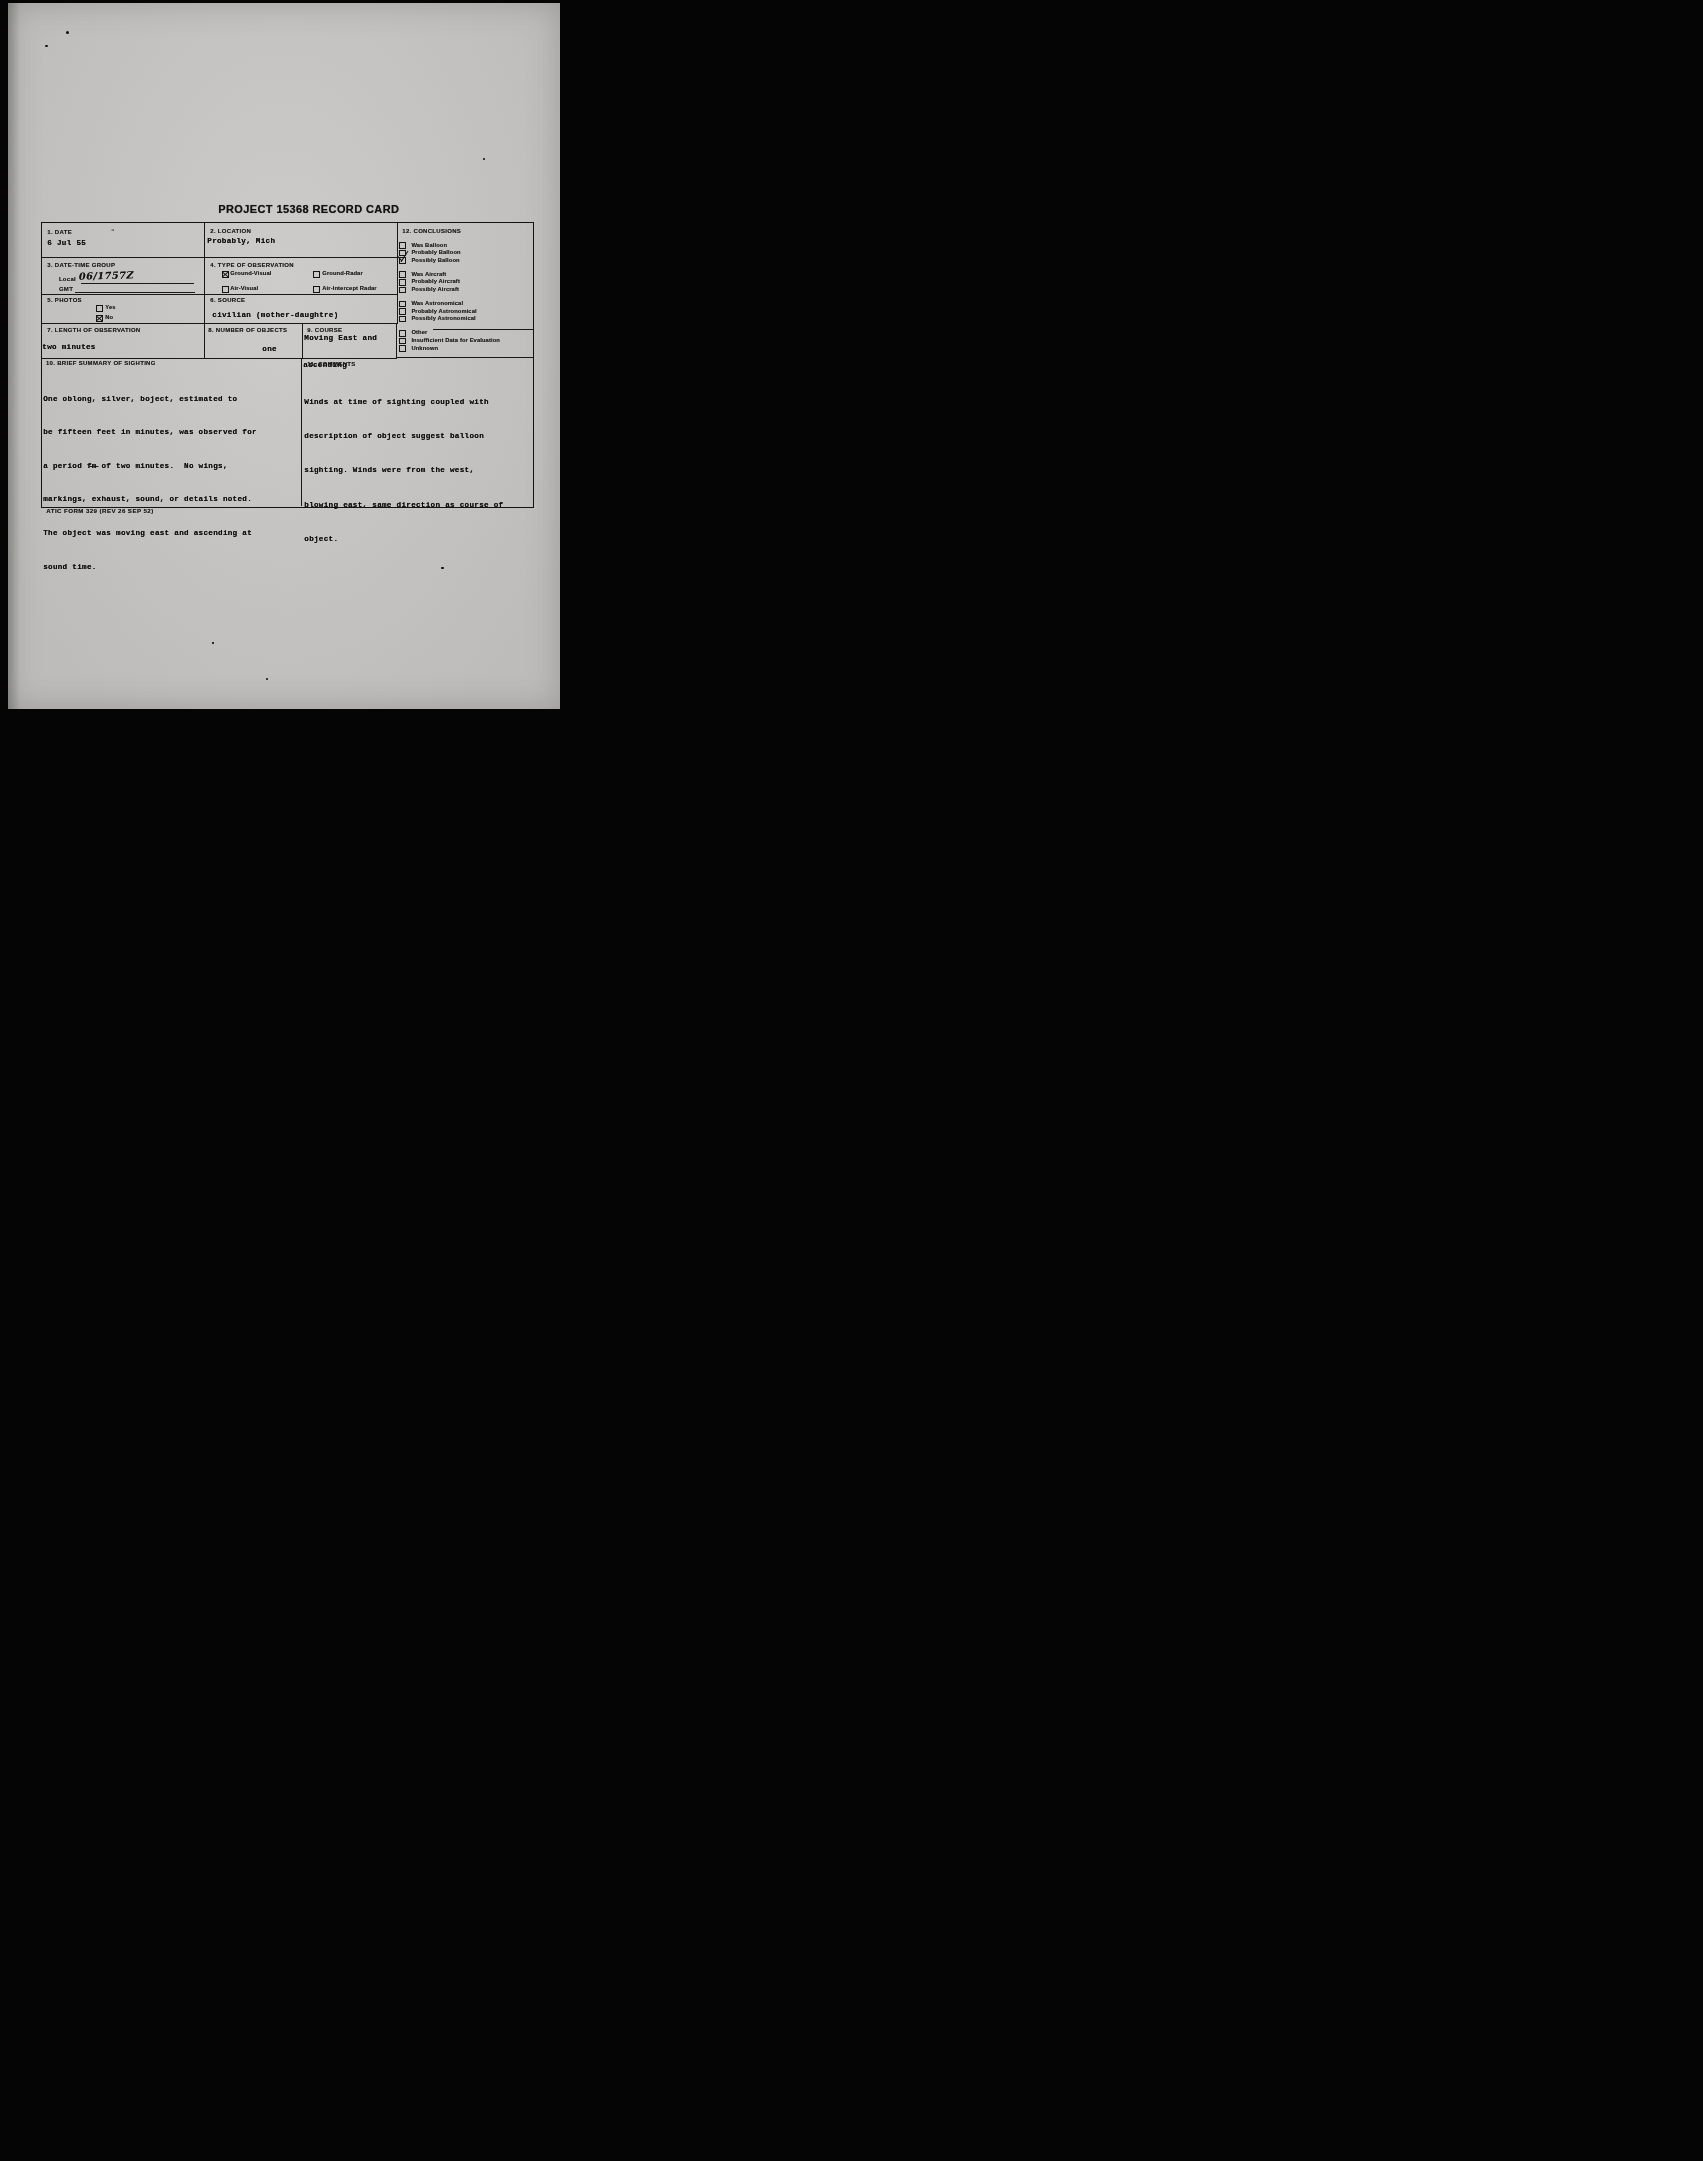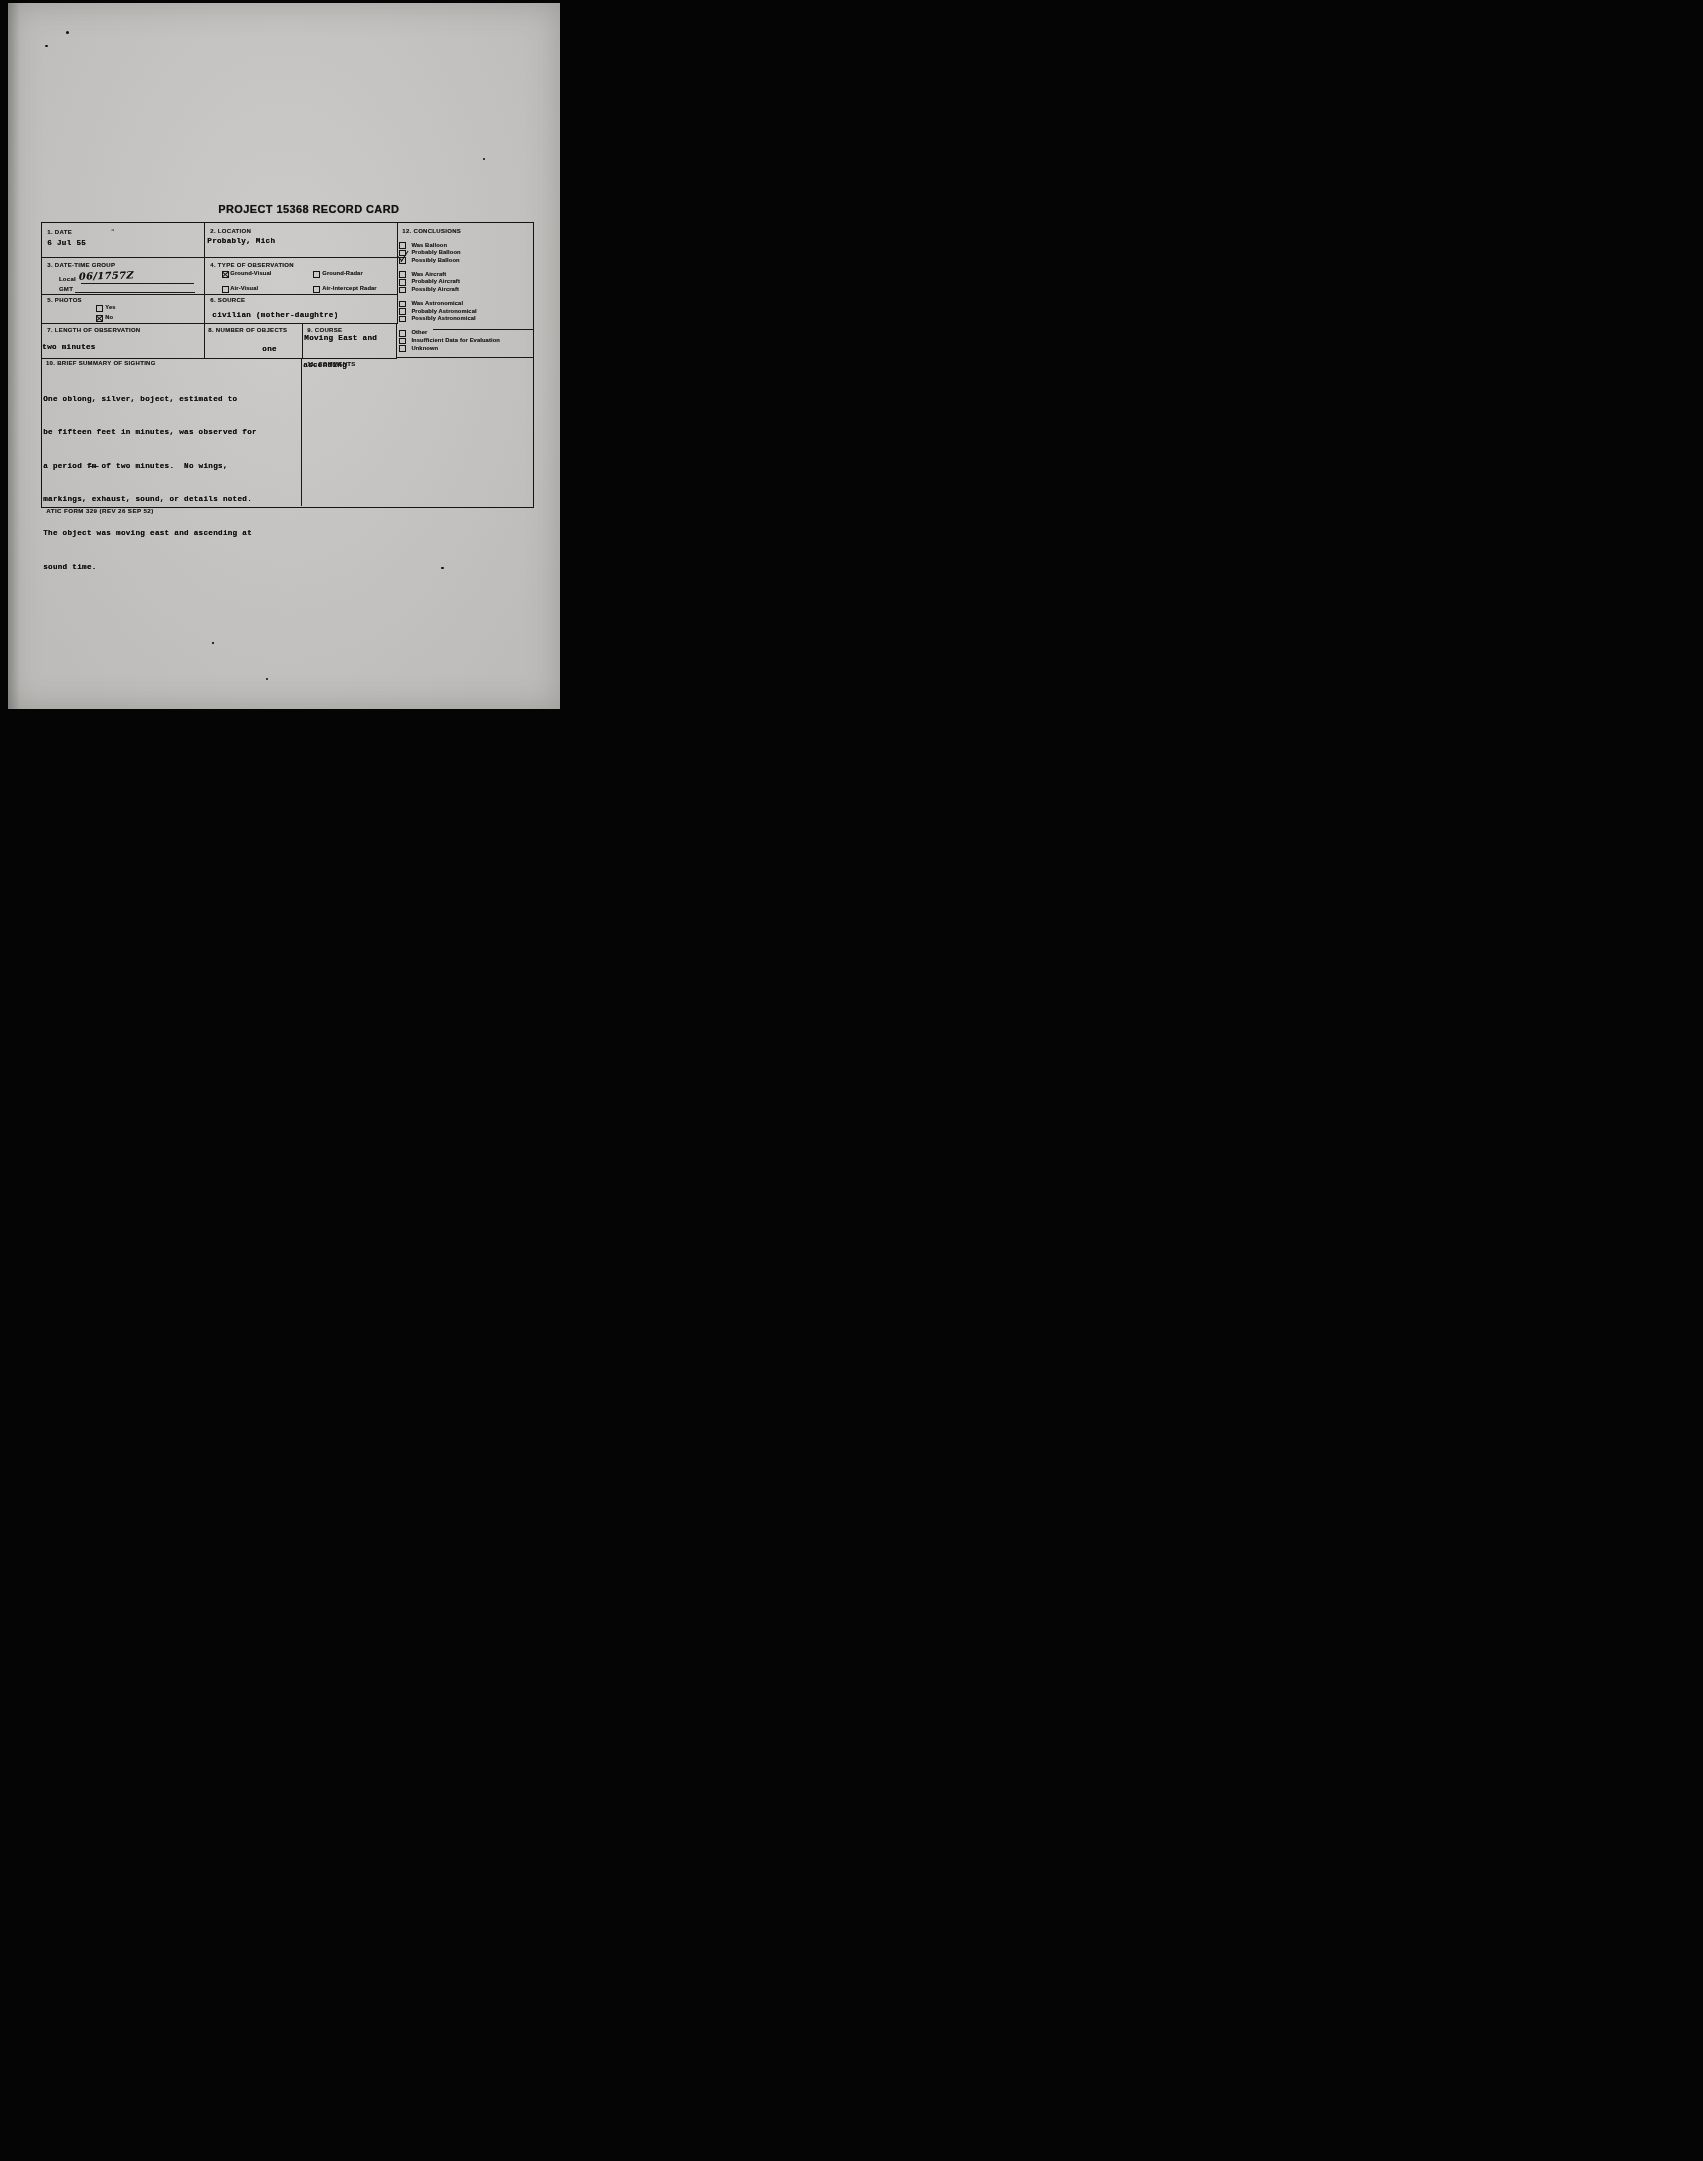--- a/index.html
+++ b/index.html
@@ -163,20 +163,27 @@
     <div class="typed typed-lines" style="left:0.9px;top:148px">
       <div>One oblong, silver, boject, estimated to</div>
       <div>be fifteen feet in minutes, was observed for</div>
       <div>a period f̶m̶ of two minutes.  No wings,</div>
       <div>markings, exhaust, sound, or details noted.</div>
       <div>The object was moving east and ascending at</div>
       <div>sound time.</div>
     </div>
 
     <div class="flabel" style="left:265px;top:138px">11. COMMENTS</div>
+    <div class="typed typed-lines" style="left:262px;top:151px;line-height:11.4px">
+      <div>Winds at time of sighting coupled with</div>
+      <div>description of object suggest balloon</div>
+      <div>sighting. Winds were from the west,</div>
+      <div>blowing east, same direction as course of</div>
+      <div>object.</div>
+    </div>
 
     <div class="flabel" style="left:360px;top:4.6px">12. CONCLUSIONS</div>
     <div class="conc-list">
       <div class="citem">
         <span class="cbx"></span>
         <span class="slabel">Was Balloon</span>
       </div>
       <div class="citem">
         <span class="cbx"></span>
         <span class="slabel">Probably Balloon</span>

